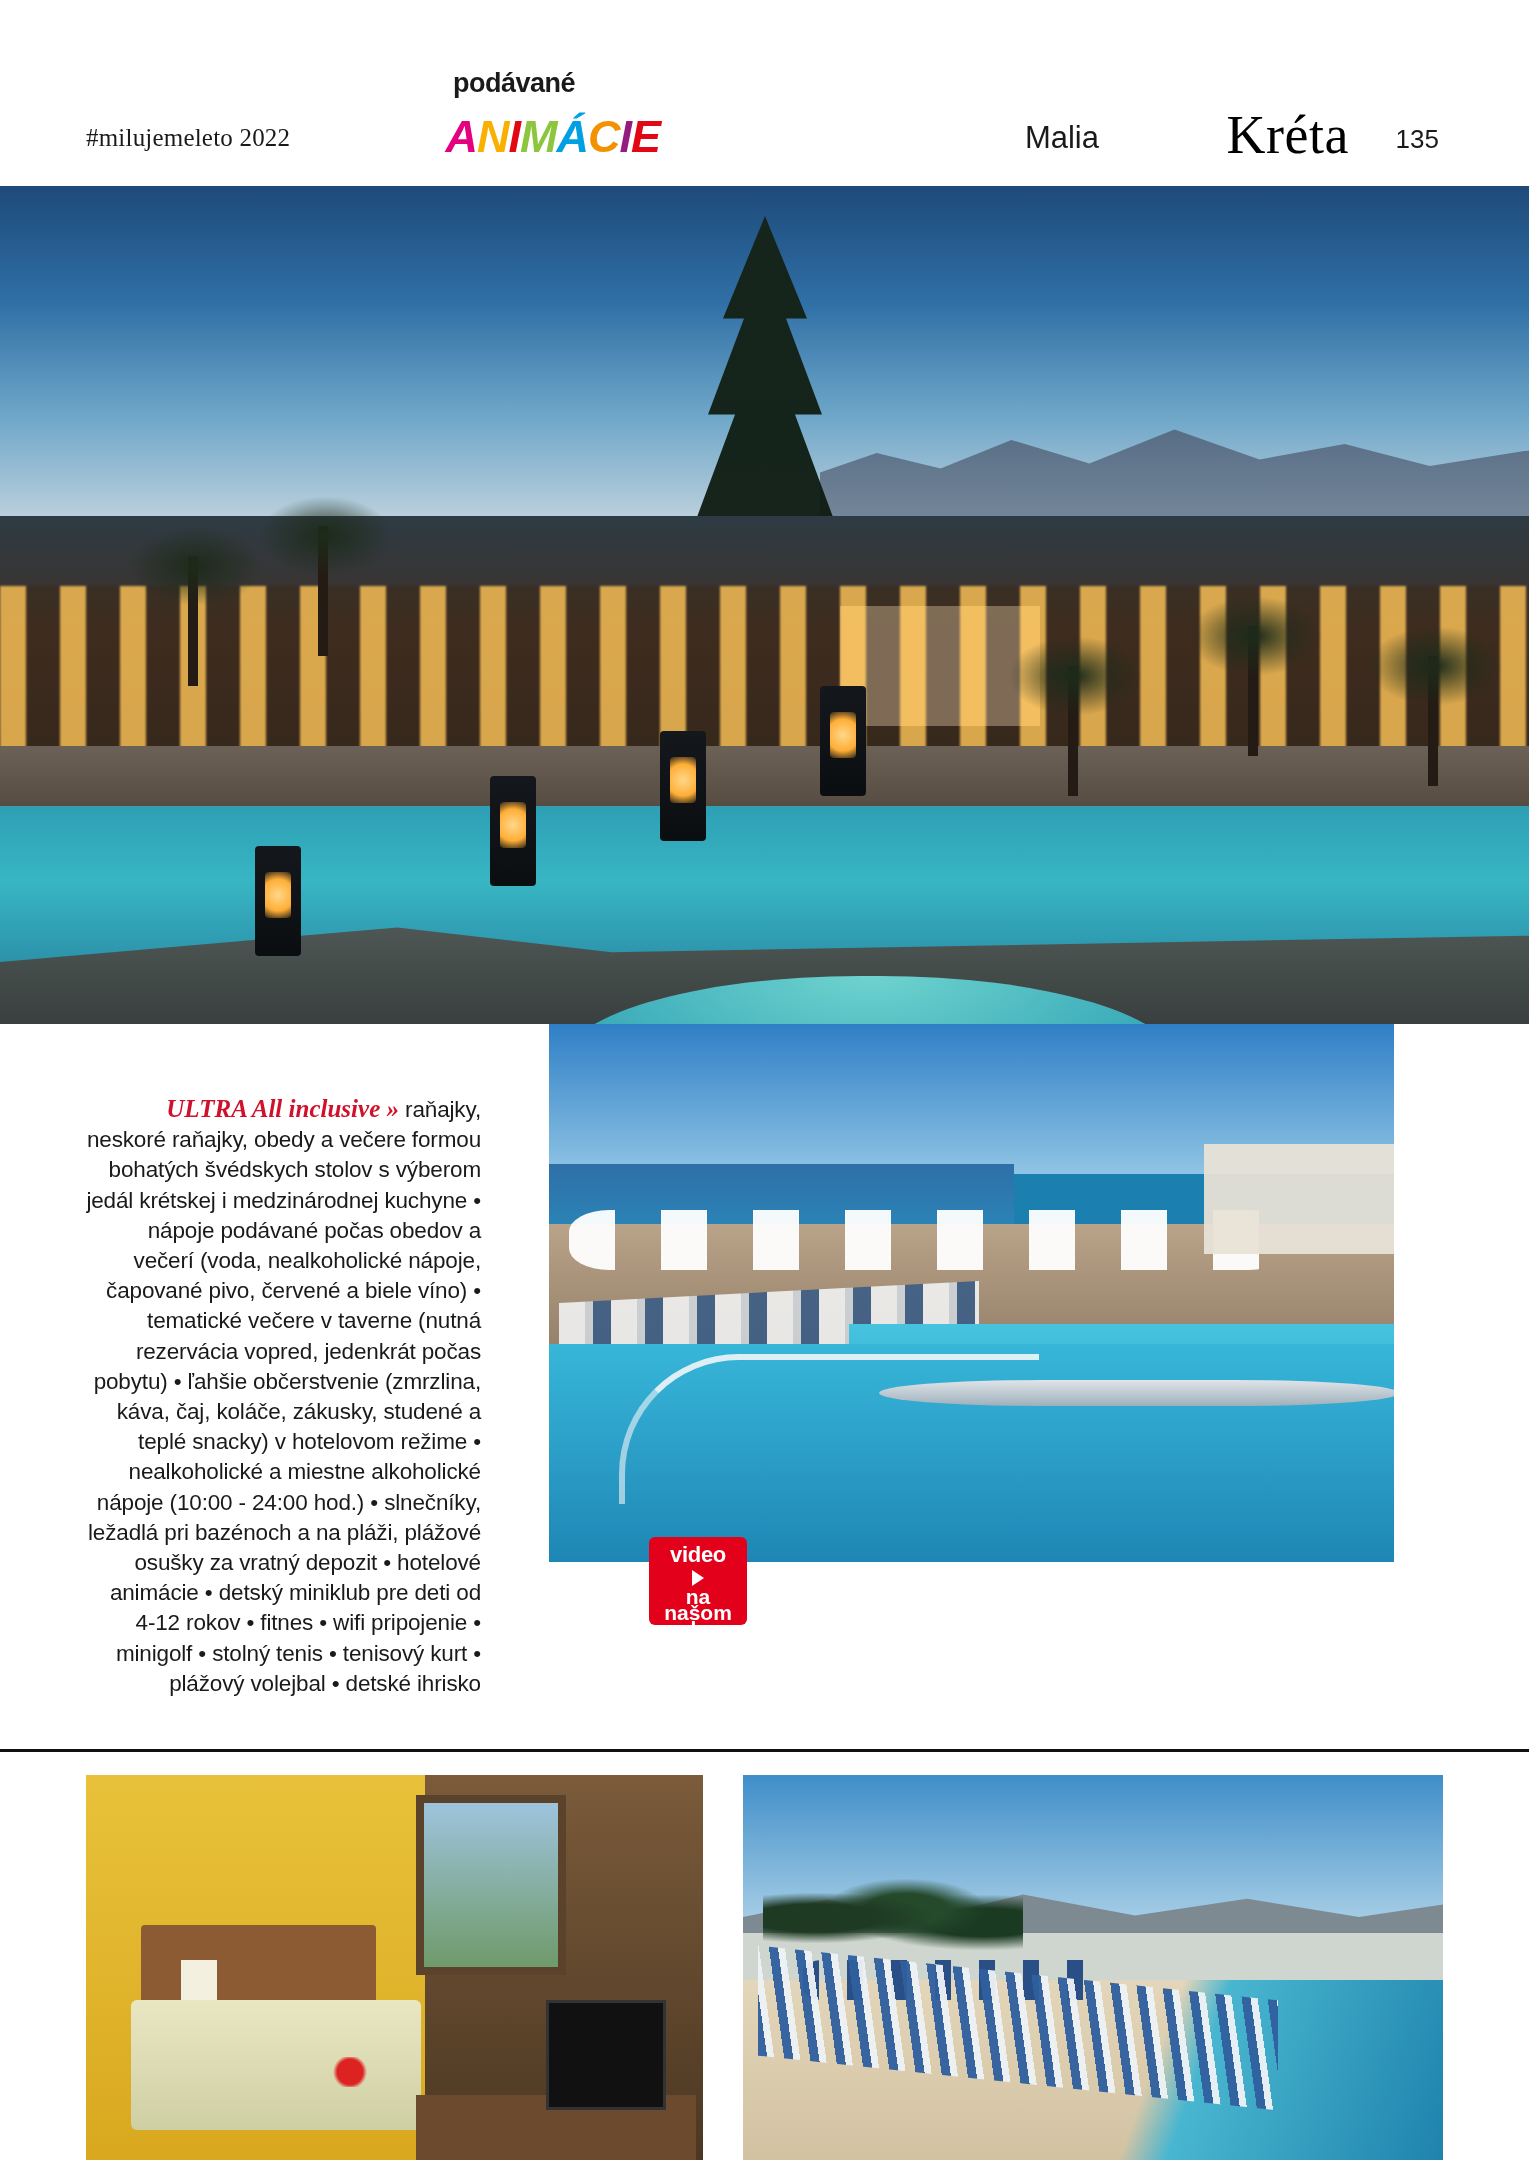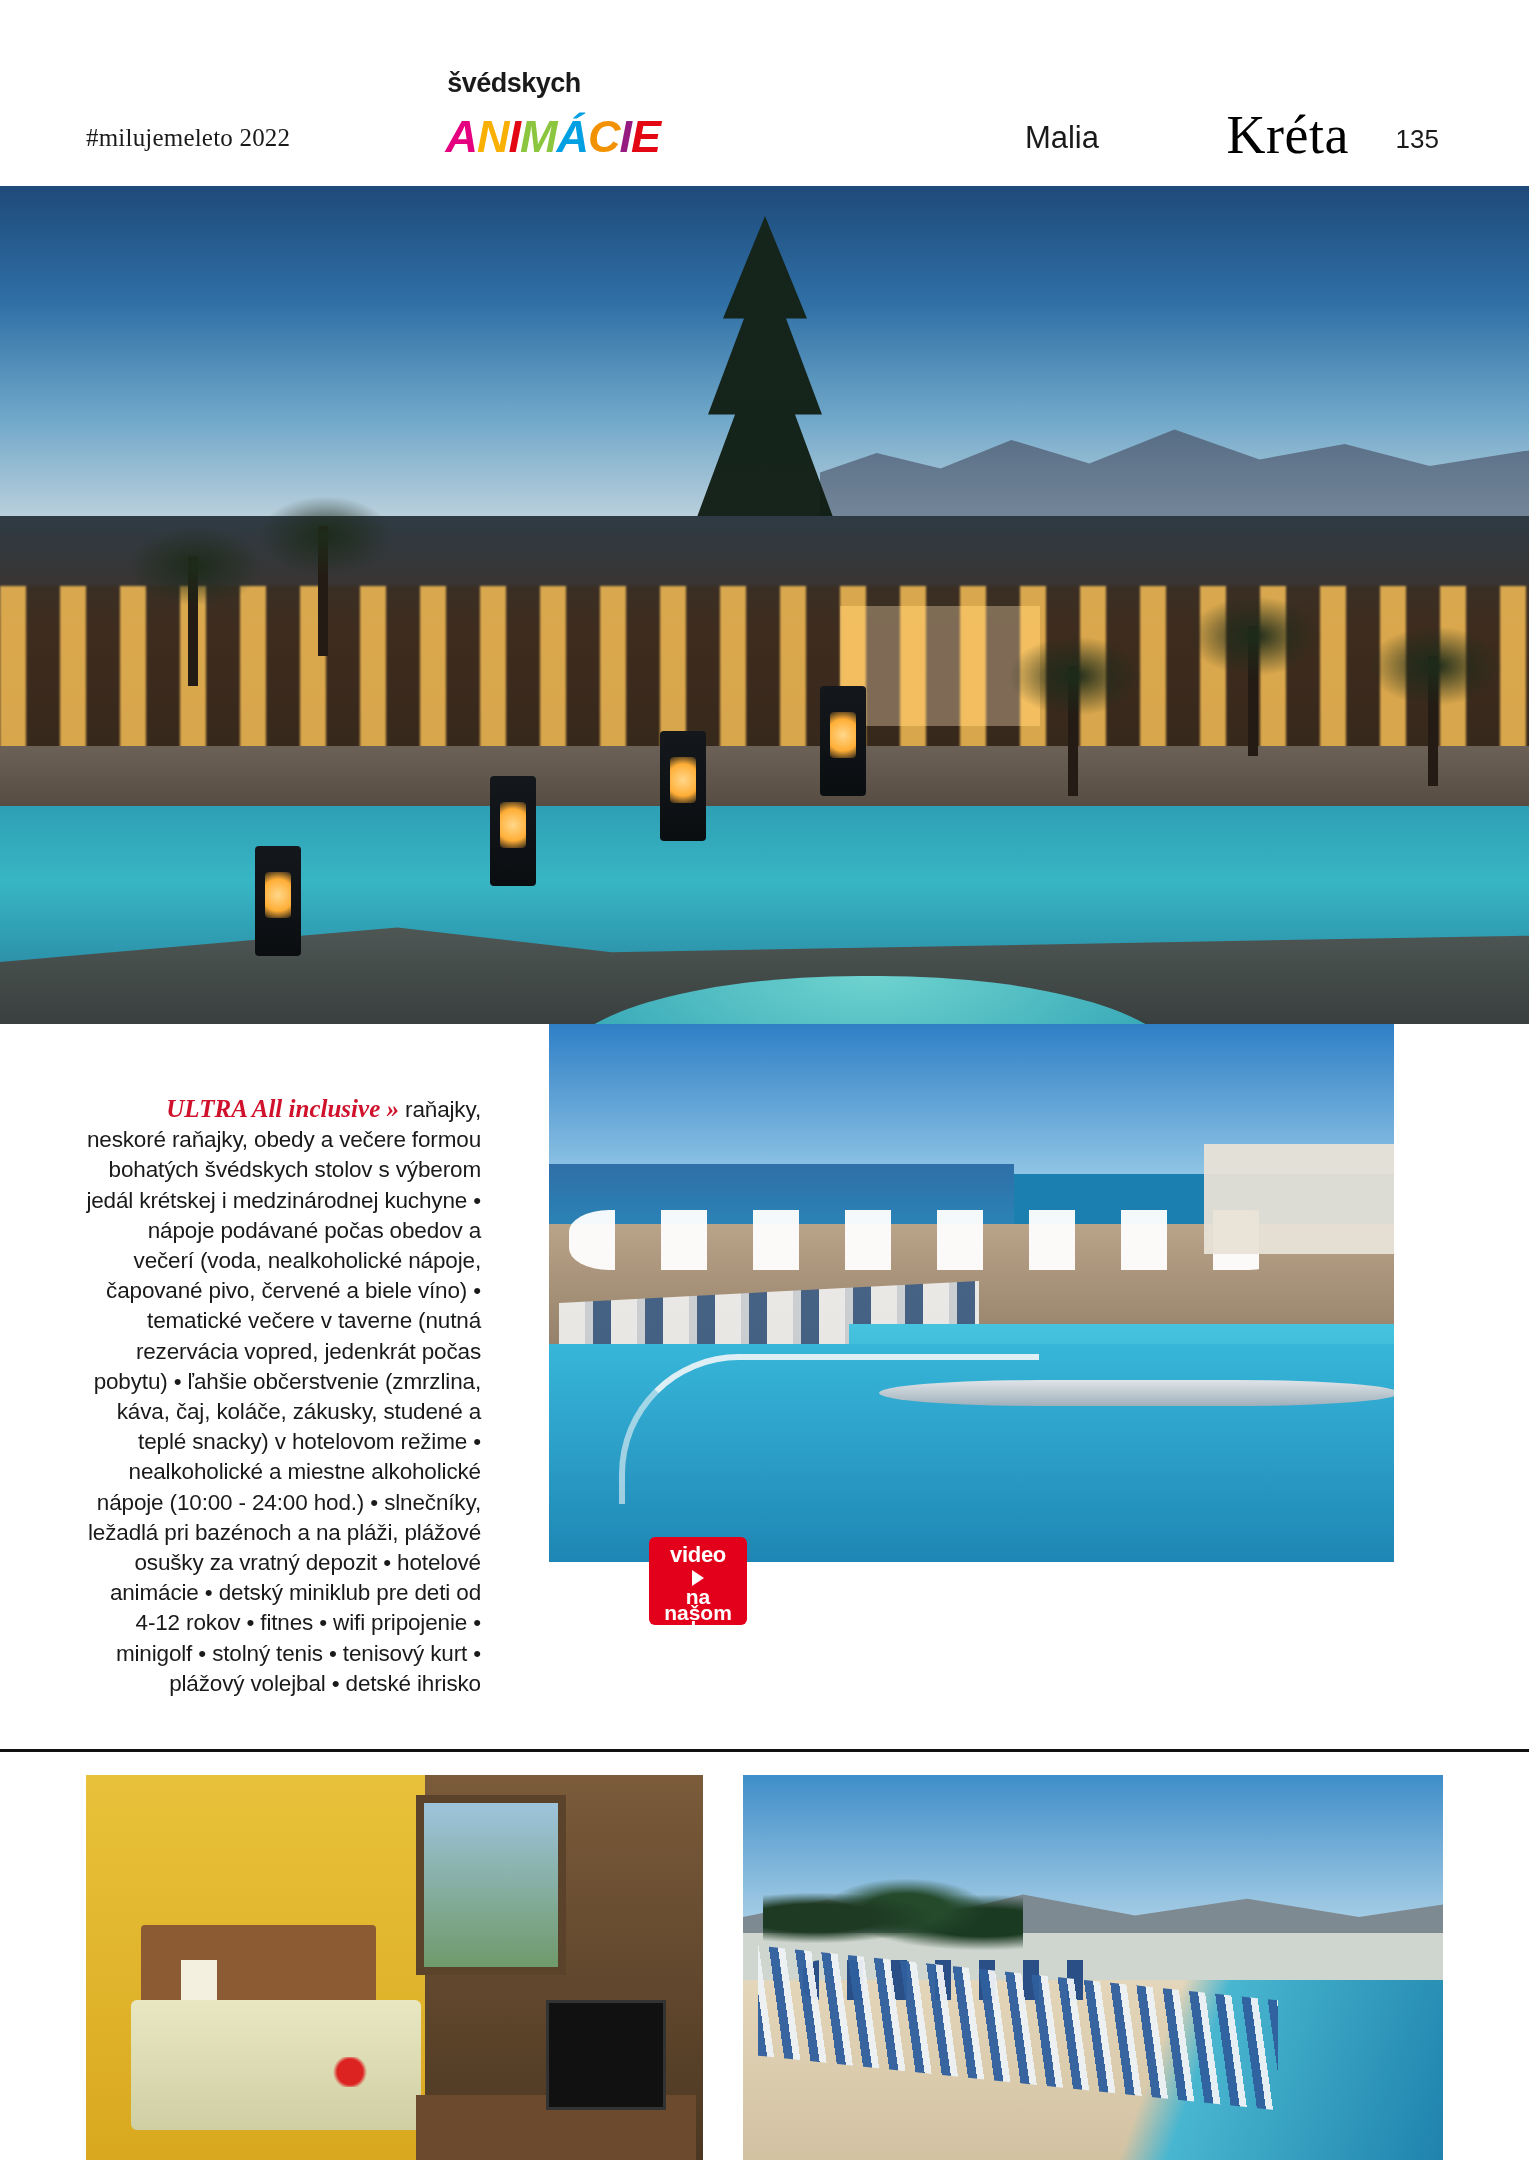--- a/index.html
+++ b/index.html
@@ -311,21 +311,21 @@
   .photo-beach .umb3 { position:absolute; left: 60px; top: 185px; width: 300px; height: 40px;
     background: repeating-linear-gradient(90deg, #2a4e86 0 16px, rgba(0,0,0,0) 16px 44px); border-radius: 20px/10px; }
 </style>
 </head>
 <body>
 
 <div class="header">
   <div class="hashtag">#milujemeleto 2022</div>
 
   <div class="logo">
-    <span class="word-hotelove">švédskych</span>
+    <span class="word-hotelove">podávané</span>
     <span class="word-animacie">
       <span style="color:#e4007f">A</span><span style="color:#f9b000">N</span><span style="color:#e30613">I</span><span style="color:#8cc63f">M</span><span style="color:#00a0e3">Á</span><span style="color:#f39200">C</span><span style="color:#951b81">I</span><span style="color:#e30613">E</span>
     </span>
   </div>
 
   <div class="loc-malia">Malia</div>
   <div class="loc-kreta">Kréta</div>
   <div class="pagenum">135</div>
 </div>
 

